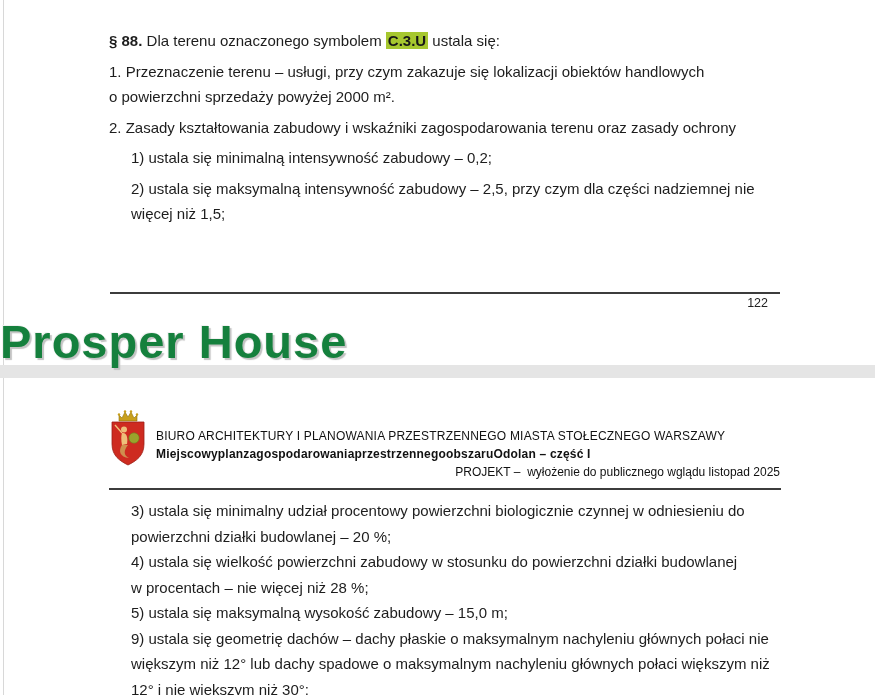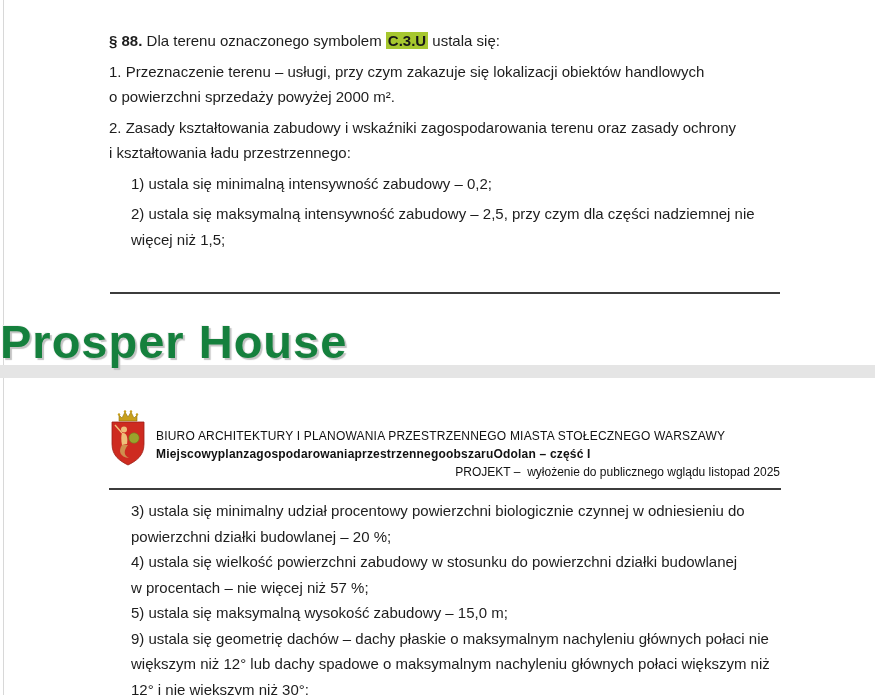--- a/index.html
+++ b/index.html
@@ -87,33 +87,33 @@
     <span class="section-label">§ 88.</span><span> Dla terenu oznaczonego symbolem </span><span class="zone-highlight">C.3.U</span><span> ustala się:</span>
   </div>
 
   <div class="para">
     <div class="line">1. Przeznaczenie terenu – usługi, przy czym zakazuje się lokalizacji obiektów handlowych</div>
     <div class="line">o powierzchni sprzedaży powyżej 2000 m².</div>
   </div>
 
   <div class="para">
     <div class="line">2. Zasady kształtowania zabudowy i wskaźniki zagospodarowania terenu oraz zasady ochrony</div>
-    <div class="line">i kształtowania ładu przestrzennego:</div>
   </div>
 
   <div class="para indent">
     <div class="line">1) ustala się minimalną intensywność zabudowy – 0,2;</div>
   </div>
 
   <div class="para indent">
     <div class="line">2) ustala się maksymalną intensywność zabudowy – 2,5, przy czym dla części nadziemnej nie</div>
     <div class="line">więcej niż 1,5;</div>
   </div>
 
   <div class="rule" id="footer-rule"></div>
+  <div class="page-number">122</div>
 </div>
 
 <div class="separator-band"></div>
 <div class="watermark">Prosper House</div>
 
 <div class="page" id="page2">
 
   <div class="hdr">
     <svg class="hdr-logo" viewBox="0 0 38 58" aria-hidden="true">
 
@@ -147,21 +147,21 @@
 
   <div class="rule" id="header-rule2"></div>
 
   <div class="p2-items">
     <div class="indent p2-first">
       <div class="line">3) ustala się minimalny udział procentowy powierzchni biologicznie czynnej w odniesieniu do</div>
       <div class="line">powierzchni działki budowlanej – 20 %;</div>
     </div>
     <div class="indent">
       <div class="line">4) ustala się wielkość powierzchni zabudowy w stosunku do powierzchni działki budowlanej</div>
-      <div class="line">w procentach – nie więcej niż 57 %;</div>
+      <div class="line">w procentach – nie więcej niż 28 %;</div>
     </div>
     <div class="indent">
       <div class="line">5) ustala się maksymalną wysokość zabudowy – 15,0 m;</div>
     </div>
     <div class="indent">
       <div class="line">9) ustala się geometrię dachów – dachy płaskie o maksymalnym nachyleniu głównych połaci nie</div>
       <div class="line">większym niż 12° lub dachy spadowe o maksymalnym nachyleniu głównych połaci większym niż</div>
       <div class="line">12° i nie większym niż 30°;</div>
     </div>
   </div>

